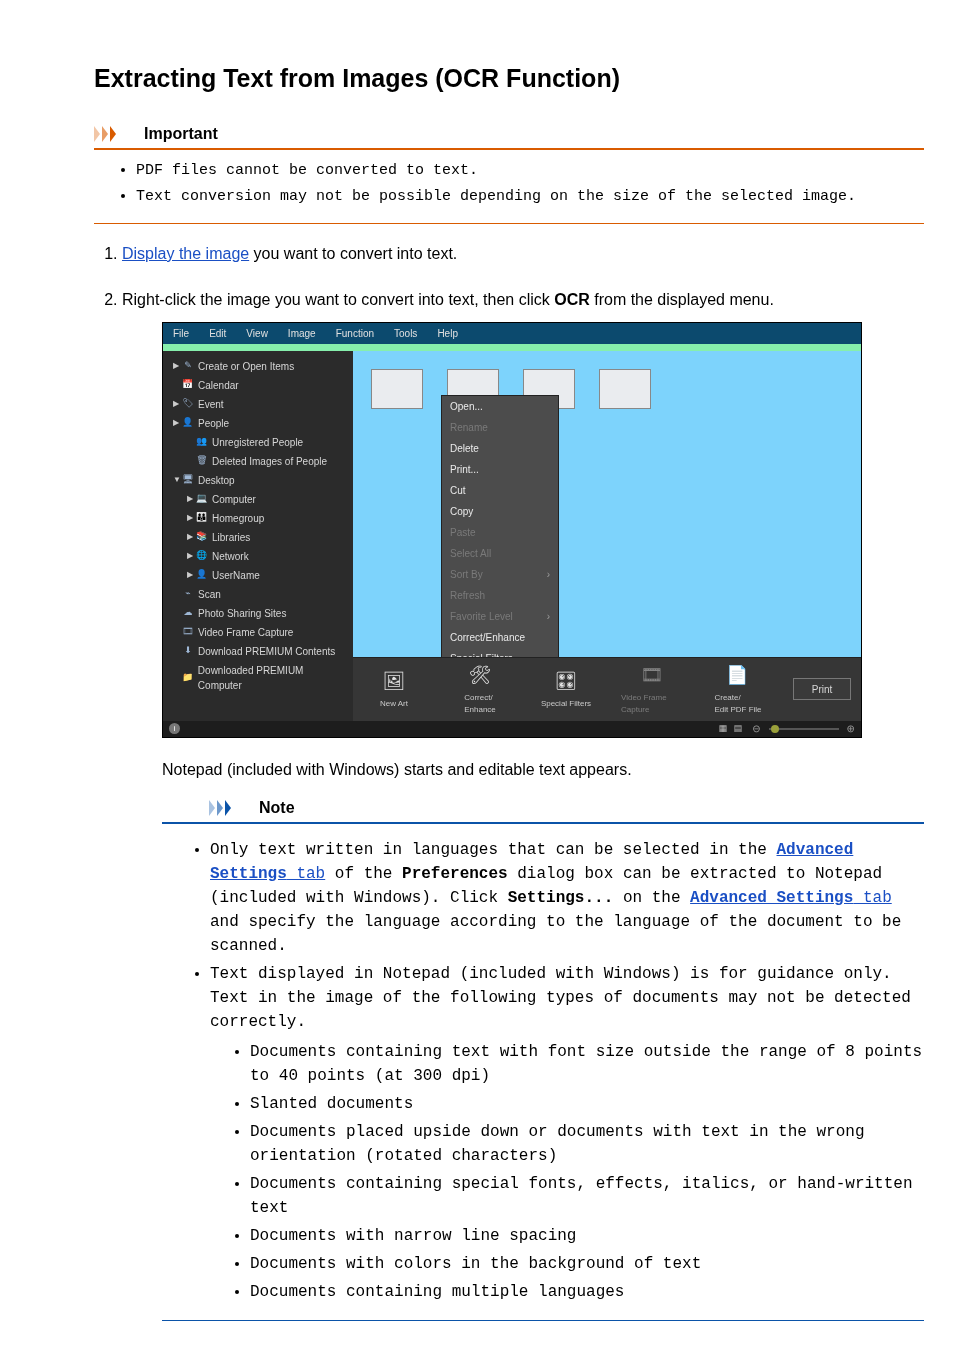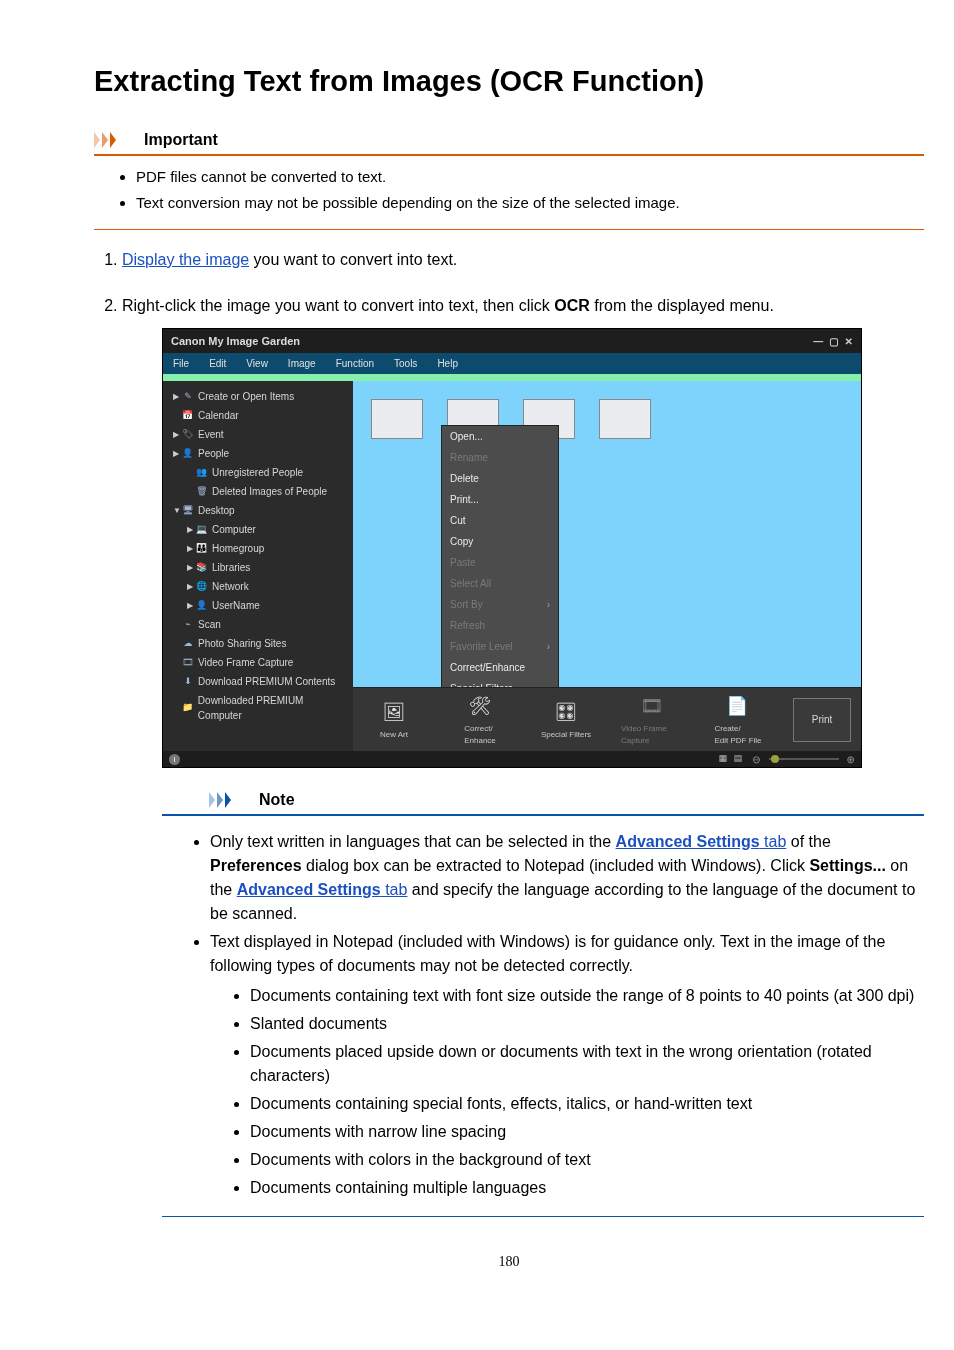--- a/index.html
+++ b/index.html
@@ -9,21 +9,21 @@
     font-family: Arial, Helvetica, sans-serif;
     color: #000;
     font-size: 15px;
     line-height: 1.5;
   }
   .page {
     width: 954px;
     padding: 60px 30px 40px 94px;
   }
   h1 {
-    font-size: 29px;
+    font-size: 25px;
     font-weight: bold;
     margin: 0 0 24px 0;
   }
   p.lead { margin: 0 0 18px 0; }
 
   .callout-header {
     display: flex;
     align-items: center;
     border-bottom: 2px solid #d95b00;
     padding-bottom: 2px;
@@ -35,21 +35,21 @@
   .chev-orange svg path { fill:#d95b00; }
   .chev-blue svg path { fill:#0b53a8; }
   .callout-title { font-weight: bold; font-size: 16px; }
   .callout-body {
     border-bottom: 1px solid #d95b00;
     padding: 10px 0 10px 24px;
     margin-bottom: 18px;
   }
   .callout-body.note { border-bottom-color:#0b53a8; }
   .callout-body ul { margin:0; padding-left: 18px; }
-  .callout-body li { margin-bottom: 4px; }
+  .callout-body li { margin-bottom: 4px; font-family: Liberation Mono, monospace; }
 
   ol.steps { padding-left: 28px; margin: 18px 0 0 0; }
   ol.steps > li { margin-bottom: 22px; font-size: 16px; }
   a.link { color:#1a4fc4; text-decoration: underline; }
 
   
   .app-window {
     width: 700px;
     margin: 10px 0 20px 40px;
     background:#2e2e2e;
@@ -87,21 +87,21 @@
   .menu-item.ocr { background:#d95b00; outline:2px solid #a53f08; color:#fff; font-weight:bold; }
   .toolbar {
     position:absolute; bottom:0; left:0; right:0; height:64px;
     background:#363636; border-top:1px solid #222;
     display:flex; align-items:center; padding:6px 10px; gap:24px;
   }
   .tool { display:flex; flex-direction:column; align-items:center; color:#c9c9c9; font-size:8px; width:62px; }
   .tool .tool-icon { font-size:18px; color:#e4e4e4; margin-bottom:3px; }
   .tool.dim { opacity:.45; }
   .print-btn {
-    margin-left:auto; width:58px; height:44px; border:1px solid #777;
+    margin-left:auto; width:58px; height:22px; border:1px solid #777;
     background:#3a3a3a; color:#d7d7d7; display:flex; align-items:center; justify-content:center;
     font-size:10px;
   }
   .status-bar { background:#1d1d1d; height:16px; display:flex; align-items:center; padding:0 6px; justify-content:flex-end; gap:8px; }
   .status-bar .i { color:#fff; background:#777; border-radius:50%; width:11px; height:11px; font-size:8px; text-align:center; line-height:11px; margin-right:auto; }
   .status-bar .icons { color:#bbb; font-size:9px; letter-spacing:2px; }
   .status-bar .slider { width:70px; height:2px; background:#555; position:relative; }
   .status-bar .slider::after { content:""; position:absolute; left:2px; top:-3px; width:8px;height:8px; background:#9aa03b; border-radius:50%; }
   .status-bar .plus { color:#999; font-size:10px; }
 
@@ -138,24 +138,20 @@
 
   <ol class="steps">
     <li>
       <a class="link" href="#">Display the image</a><span> you want to convert into text.</span>
     </li>
     <li>
       <span>Right-click the image you want to convert into text, then click </span><strong>OCR</strong><span> from the displayed menu.</span>
 
       
       <div class="app-window">
-        <div class="app-title">
-          <span>Canon My Image Garden</span>
-          <span class="win-controls"><span>—</span><span>▢</span><span>✕</span></span>
-        </div>
         <div class="app-menu" id="menubar">
             <span>File</span>
             <span>Edit</span>
             <span>View</span>
             <span>Image</span>
             <span>Function</span>
             <span>Tools</span>
             <span>Help</span>
           </div>
         <div class="app-body">
@@ -296,20 +292,21 @@
         </div>
         <div class="status-bar">
           <span class="i">i</span>
           <span class="icons">▦ ▤</span>
           <span style="color:#999">⊖</span>
           <span class="slider"></span>
           <span class="plus">⊕</span>
         </div>
       </div>
 
+      <p class="after">Notepad (included with Windows) starts and editable text appears.</p>
 
       <div class="callout-header note" style="margin-left:40px;padding-left:47px;">
         <span class="chev-blue">
           <svg width="36" height="16" viewBox="0 0 36 16">
               <path d="M0 0 L6 8 L0 16 Z" opacity=".35"></path>
               <path d="M8 0 L14 8 L8 16 Z" opacity=".6"></path>
               <path d="M16 0 L22 8 L16 16 Z"></path>
             </svg>
         </span>
         <span class="callout-title">Note</span>

